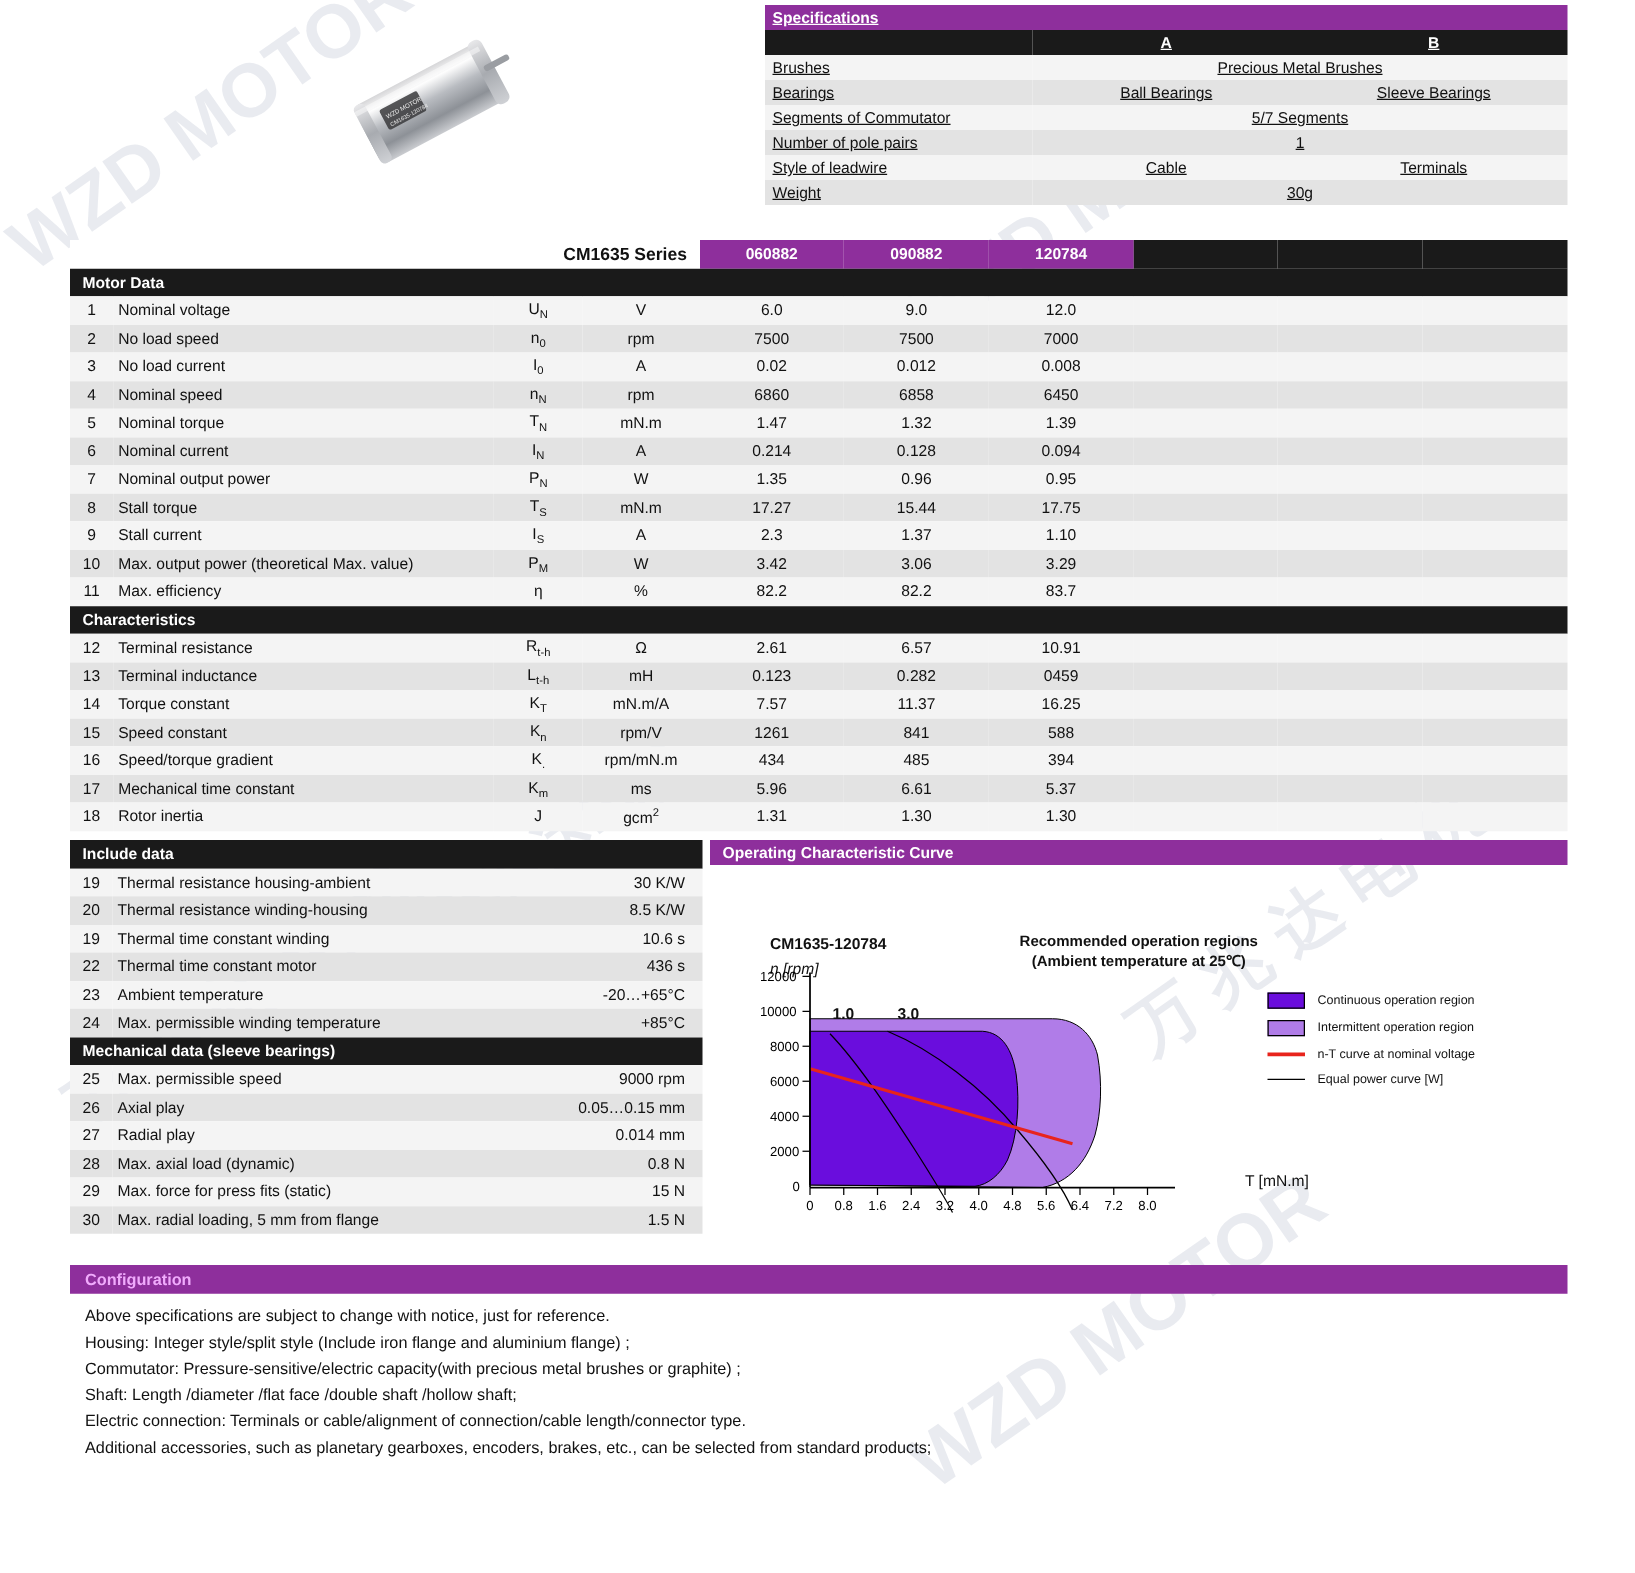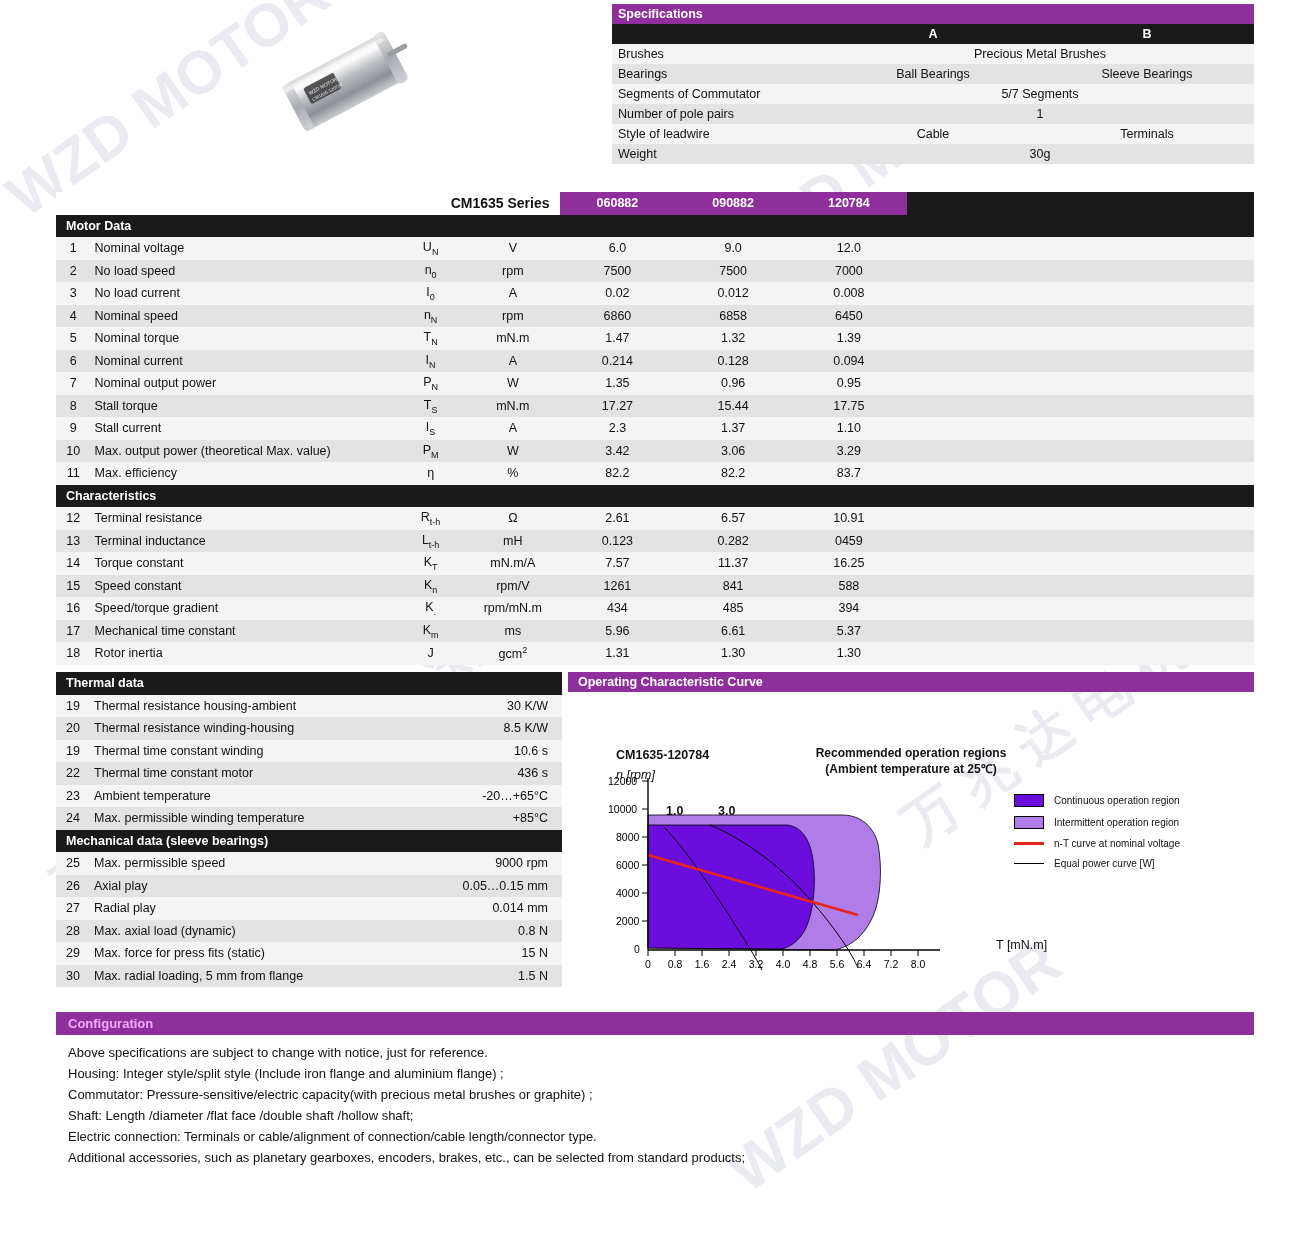--- a/index.html
+++ b/index.html
@@ -25,21 +25,21 @@
     pointer-events: none;
     user-select: none;
   }
 
   
   .motor-img { position:absolute; left:245px; top:22px; width:200px; height:120px; }
 
   
   .spec { position:absolute; left:612px; top:4px; width:642px; }
   .spec table { border-collapse: collapse; width:100%; font-size:12.5px; }
-  .spec td, .spec th { padding:3px 6px; text-align:left; font-weight:normal; }
+  .spec td, .spec th { padding:3px 6px; text-align:left; font-weight:normal;text-decoration:underline; }
   .spec .hdr td { background:#8e2f9c; color:#fff; font-weight:bold; }
   .spec .subhdr td { background:#1a1a1a; color:#fff; font-weight:bold; text-align:center; }
   .spec .subhdr td.blank { background:#1a1a1a; }
   .row-alt td { background:#e3e3e3; }
   .row-plain td { background:#f4f4f4; }
   .spec td.c { text-align:center; }
   .spec td.nlabel { width:214px; }
   .spec td.v { width:214px; text-align:center; }
 
   
@@ -405,21 +405,21 @@
         <td class="val"></td>
       </tr>
     </tbody>
       </table>
   </div>
 
   <div class="lower">
     <table>
       <tbody>
           <tr class="sec">
-        <td colspan="3">Thermal data</td>
+        <td colspan="3">Include data</td>
       </tr>
       <tr class="row-plain">
         <td class="num">19</td>
         <td class="name">Thermal resistance housing-ambient</td>
         <td class="v">30 K/W</td>
       </tr>
       <tr class="row-alt">
         <td class="num">20</td>
         <td class="name">Thermal resistance winding-housing</td>
         <td class="v">8.5 K/W</td>

